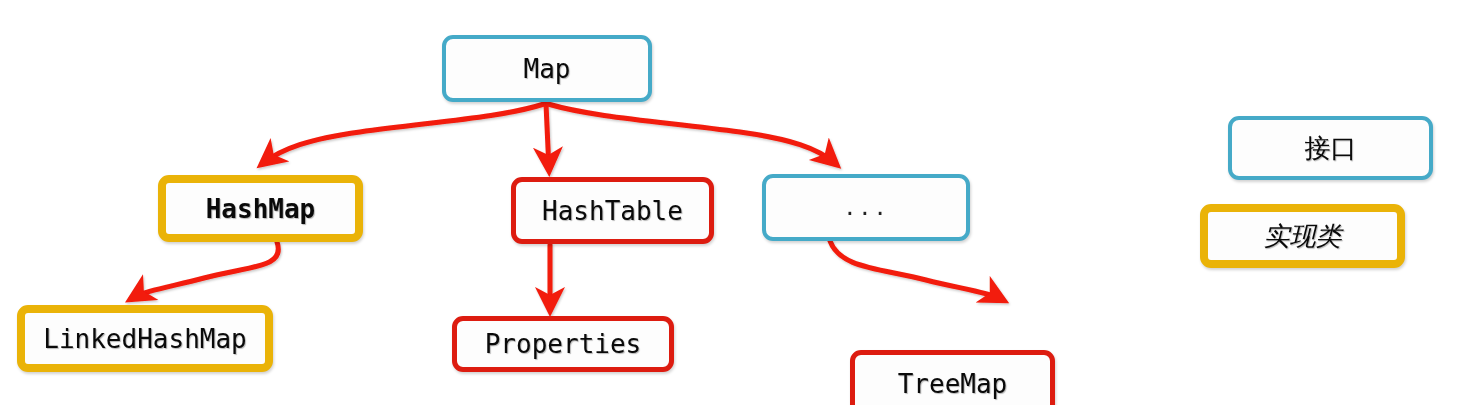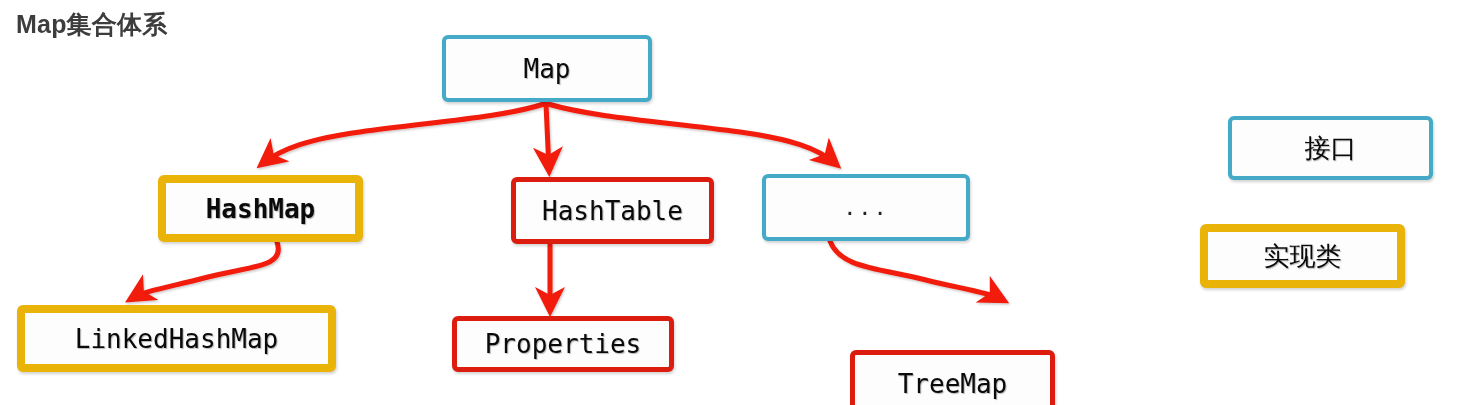--- a/index.html
+++ b/index.html
@@ -23,21 +23,21 @@
     font-size: 25px;
     font-weight: bold;
     color: #3d3d3d;
     letter-spacing: 0.2px;
     white-space: nowrap;
   }
   .node {
     position: absolute;
     box-sizing: border-box;
     background: #fdfdfd;
-    border-radius: 6px;
+    border-radius: 11px;
     display: flex;
     align-items: center;
     justify-content: center;
     text-align: center;
     box-shadow: 1px 2px 3px rgba(0,0,0,0.18);
   }
   .node .label {
     font-family: "DejaVu Sans Mono", "Liberation Mono", monospace;
     font-size: 26px;
     color: #0a0a0a;
@@ -67,21 +67,20 @@
     width: 1459px;
     height: 405px;
     pointer-events: none;
   }
 </style>
 </head>
 <body>
 
 <div id="canvas">
 
-  <div id="title">Map集合体系</div>
 
   <svg id="edges" viewBox="0 0 1459 405" xmlns="http://www.w3.org/2000/svg">
     <defs>
       <marker id="ah" markerWidth="7" markerHeight="7" refX="4.6" refY="3" orient="auto" markerUnits="strokeWidth">
         <path d="M0,0 L6,3 L0,6 L1.6,3 Z" fill="#f21a0a"></path>
       </marker>
       <filter id="soft" x="-20%" y="-20%" width="150%" height="150%">
         <feDropShadow dx="1" dy="1.5" stdDeviation="0.9" flood-color="#000000" flood-opacity="0.22"></feDropShadow>
       </filter>
     </defs>
@@ -105,33 +104,33 @@
   </div>
 
   <div class="node impl-bright" style="left:480px; top:177px; width:203px; height:67px;margin-left:31px;">
     <span class="label">HashTable</span>
   </div>
 
   <div class="node iface" style="left:762px; top:174px; width:208px; height:67px;">
     <span class="label dots">...</span>
   </div>
 
-  <div class="node impl-dark" style="left:17px; top:305px; width:319px; height:67px;">
+  <div class="node impl-dark" style="left:17px; top:305px; width:256px; height:67px;">
     <span class="label">LinkedHashMap</span>
   </div>
 
   <div class="node impl-bright" style="left:452px; top:316px; width:222px; height:56px;">
     <span class="label">Properties</span>
   </div>
 
   <div class="node impl-bright" style="left:850px; top:310px; width:205px; height:67px;margin-top:40px;">
     <span class="label">TreeMap</span>
   </div>
 
   <div class="node iface" style="left:1228px; top:116px; width:205px; height:64px;">
     <span class="label cjk">接口</span>
   </div>
 
-  <div class="node impl-dark" style="left:1200px; top:224px; width:205px; height:64px;">
+  <div class="node impl-dark" style="left:1200px; top:204px; width:205px; height:64px;font-style:italic;">
     <span class="label cjk">实现类</span>
   </div>
 
 </div>
 
 </body></html>

